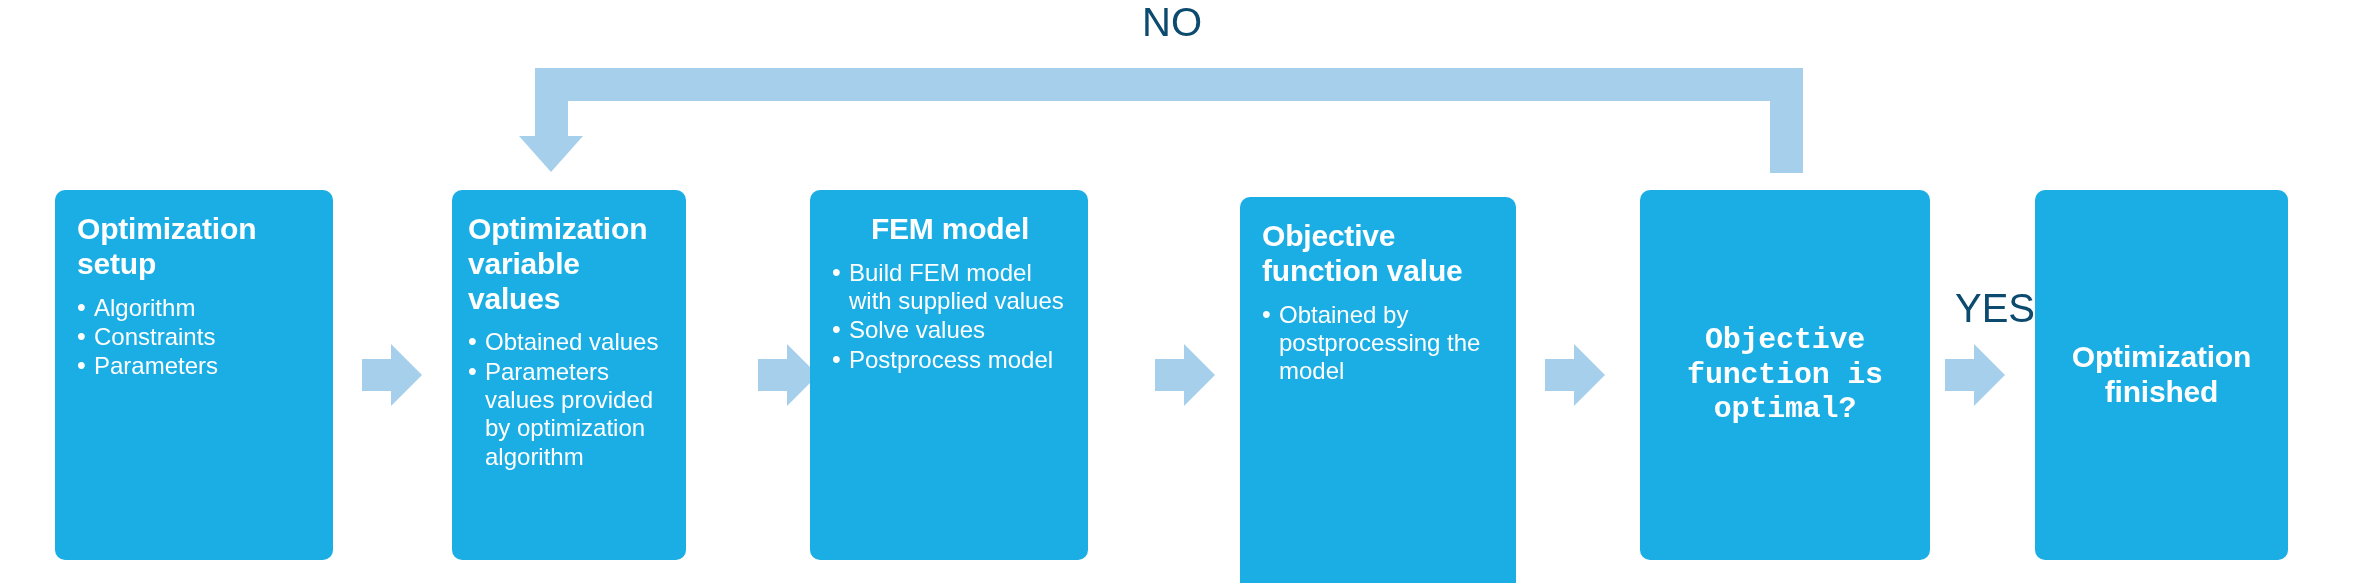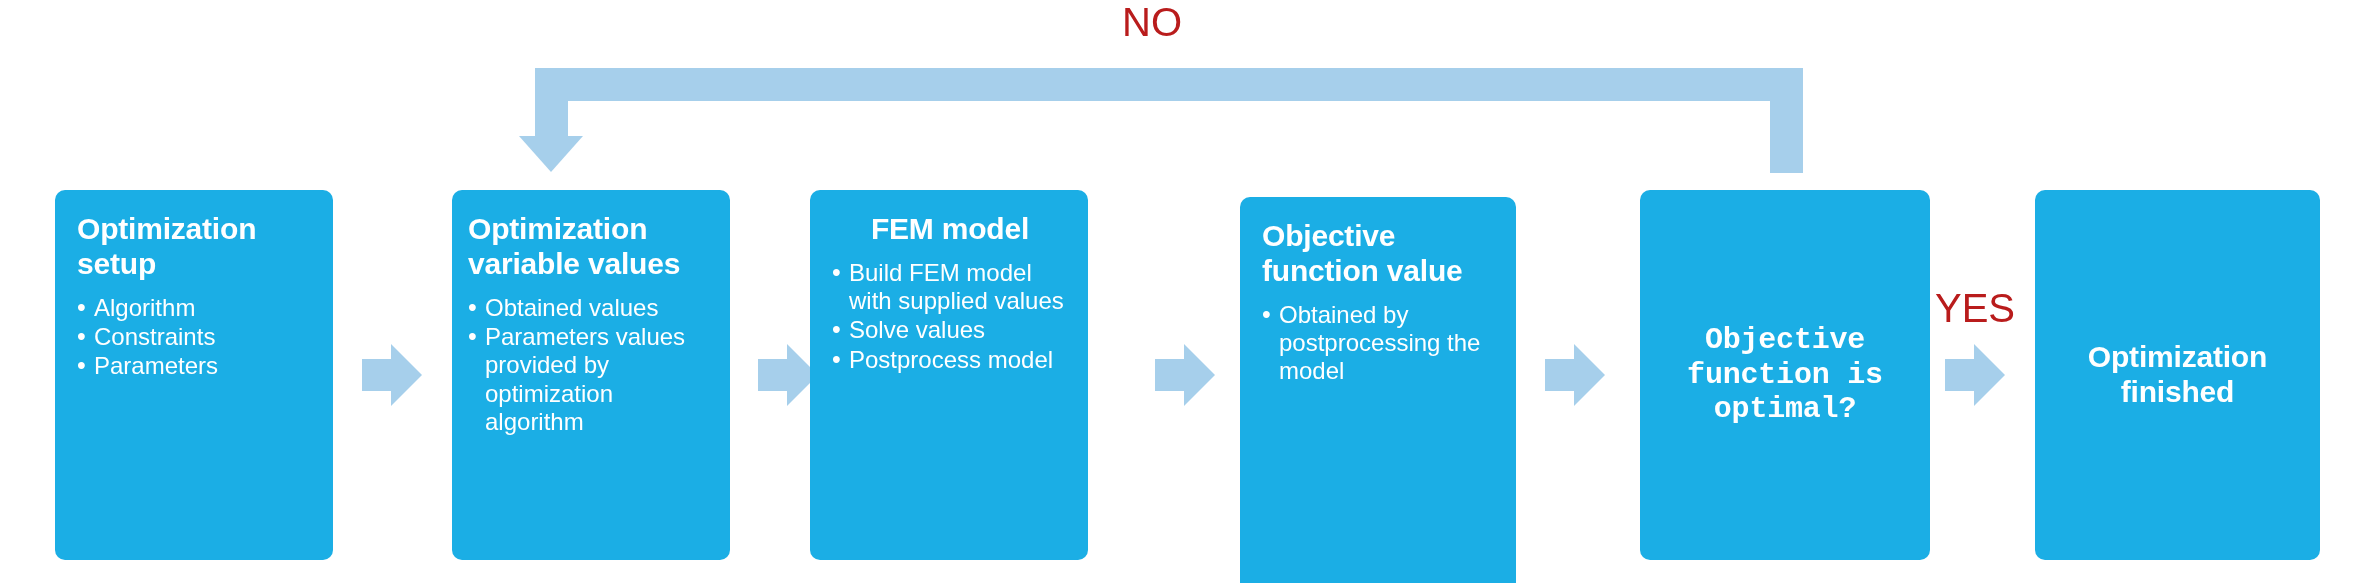--- a/index.html
+++ b/index.html
@@ -110,24 +110,25 @@
     width: 0;
     height: 0;
     border-left: 32px solid transparent;
     border-right: 32px solid transparent;
     border-top: 36px solid #A6CFEB;
   }
 
   
   .branch-label {
     position: absolute;
-    color: #b91c1c;
+    color: #0c4a6e;
     font-size: 40px;
     line-height: 1;
     white-space: nowrap;
+    margin-left: 20px;
   }
 </style>
 </head>
 <body>
 
 <div id="canvas">
 
   <div id="loop-right-stem" style="left:1770px; top:68px; width:33px; height:105px;"></div>
   <div id="loop-bar" style="left:535px; top:68px; width:1268px; height:33px;"></div>
   <div id="loop-left-stem" style="left:535px; top:98px; width:33px; height:40px;"></div>
@@ -142,21 +143,21 @@
       <li>Constraints</li>
       <li>Parameters</li>
     </ul>
   </div>
 
   <div class="arrow-right" style="left:362px; top:344px;">
     <div class="shaft"></div>
     <div class="head"></div>
   </div>
 
-  <div class="box" style="left:452px; top:190px; width:278px; height:370px;padding-left:16px;">
+  <div class="box" style="left:452px; top:190px; width:234px; height:370px;padding-left:16px;">
     <div class="box-title">Optimization variable values</div>
     <ul class="bullets">
       <li>Obtained values</li>
       <li>Parameters values provided by optimization algorithm</li>
     </ul>
   </div>
 
   <div class="arrow-right" style="left:758px; top:344px;">
     <div class="shaft"></div>
     <div class="head"></div>
@@ -192,17 +193,17 @@
     <div class="box-title">Objective function is optimal?</div>
   </div>
 
   <div class="branch-label" style="left:1935px; top:288px;">YES</div>
 
   <div class="arrow-right" style="left:1945px; top:344px;">
     <div class="shaft"></div>
     <div class="head"></div>
   </div>
 
-  <div class="box center" style="left:2035px; top:190px; width:285px; height:370px;">
+  <div class="box center" style="left:2035px; top:190px; width:253px; height:370px;">
     <div class="box-title">Optimization finished</div>
   </div>
 
 </div>
 
 </body></html>

